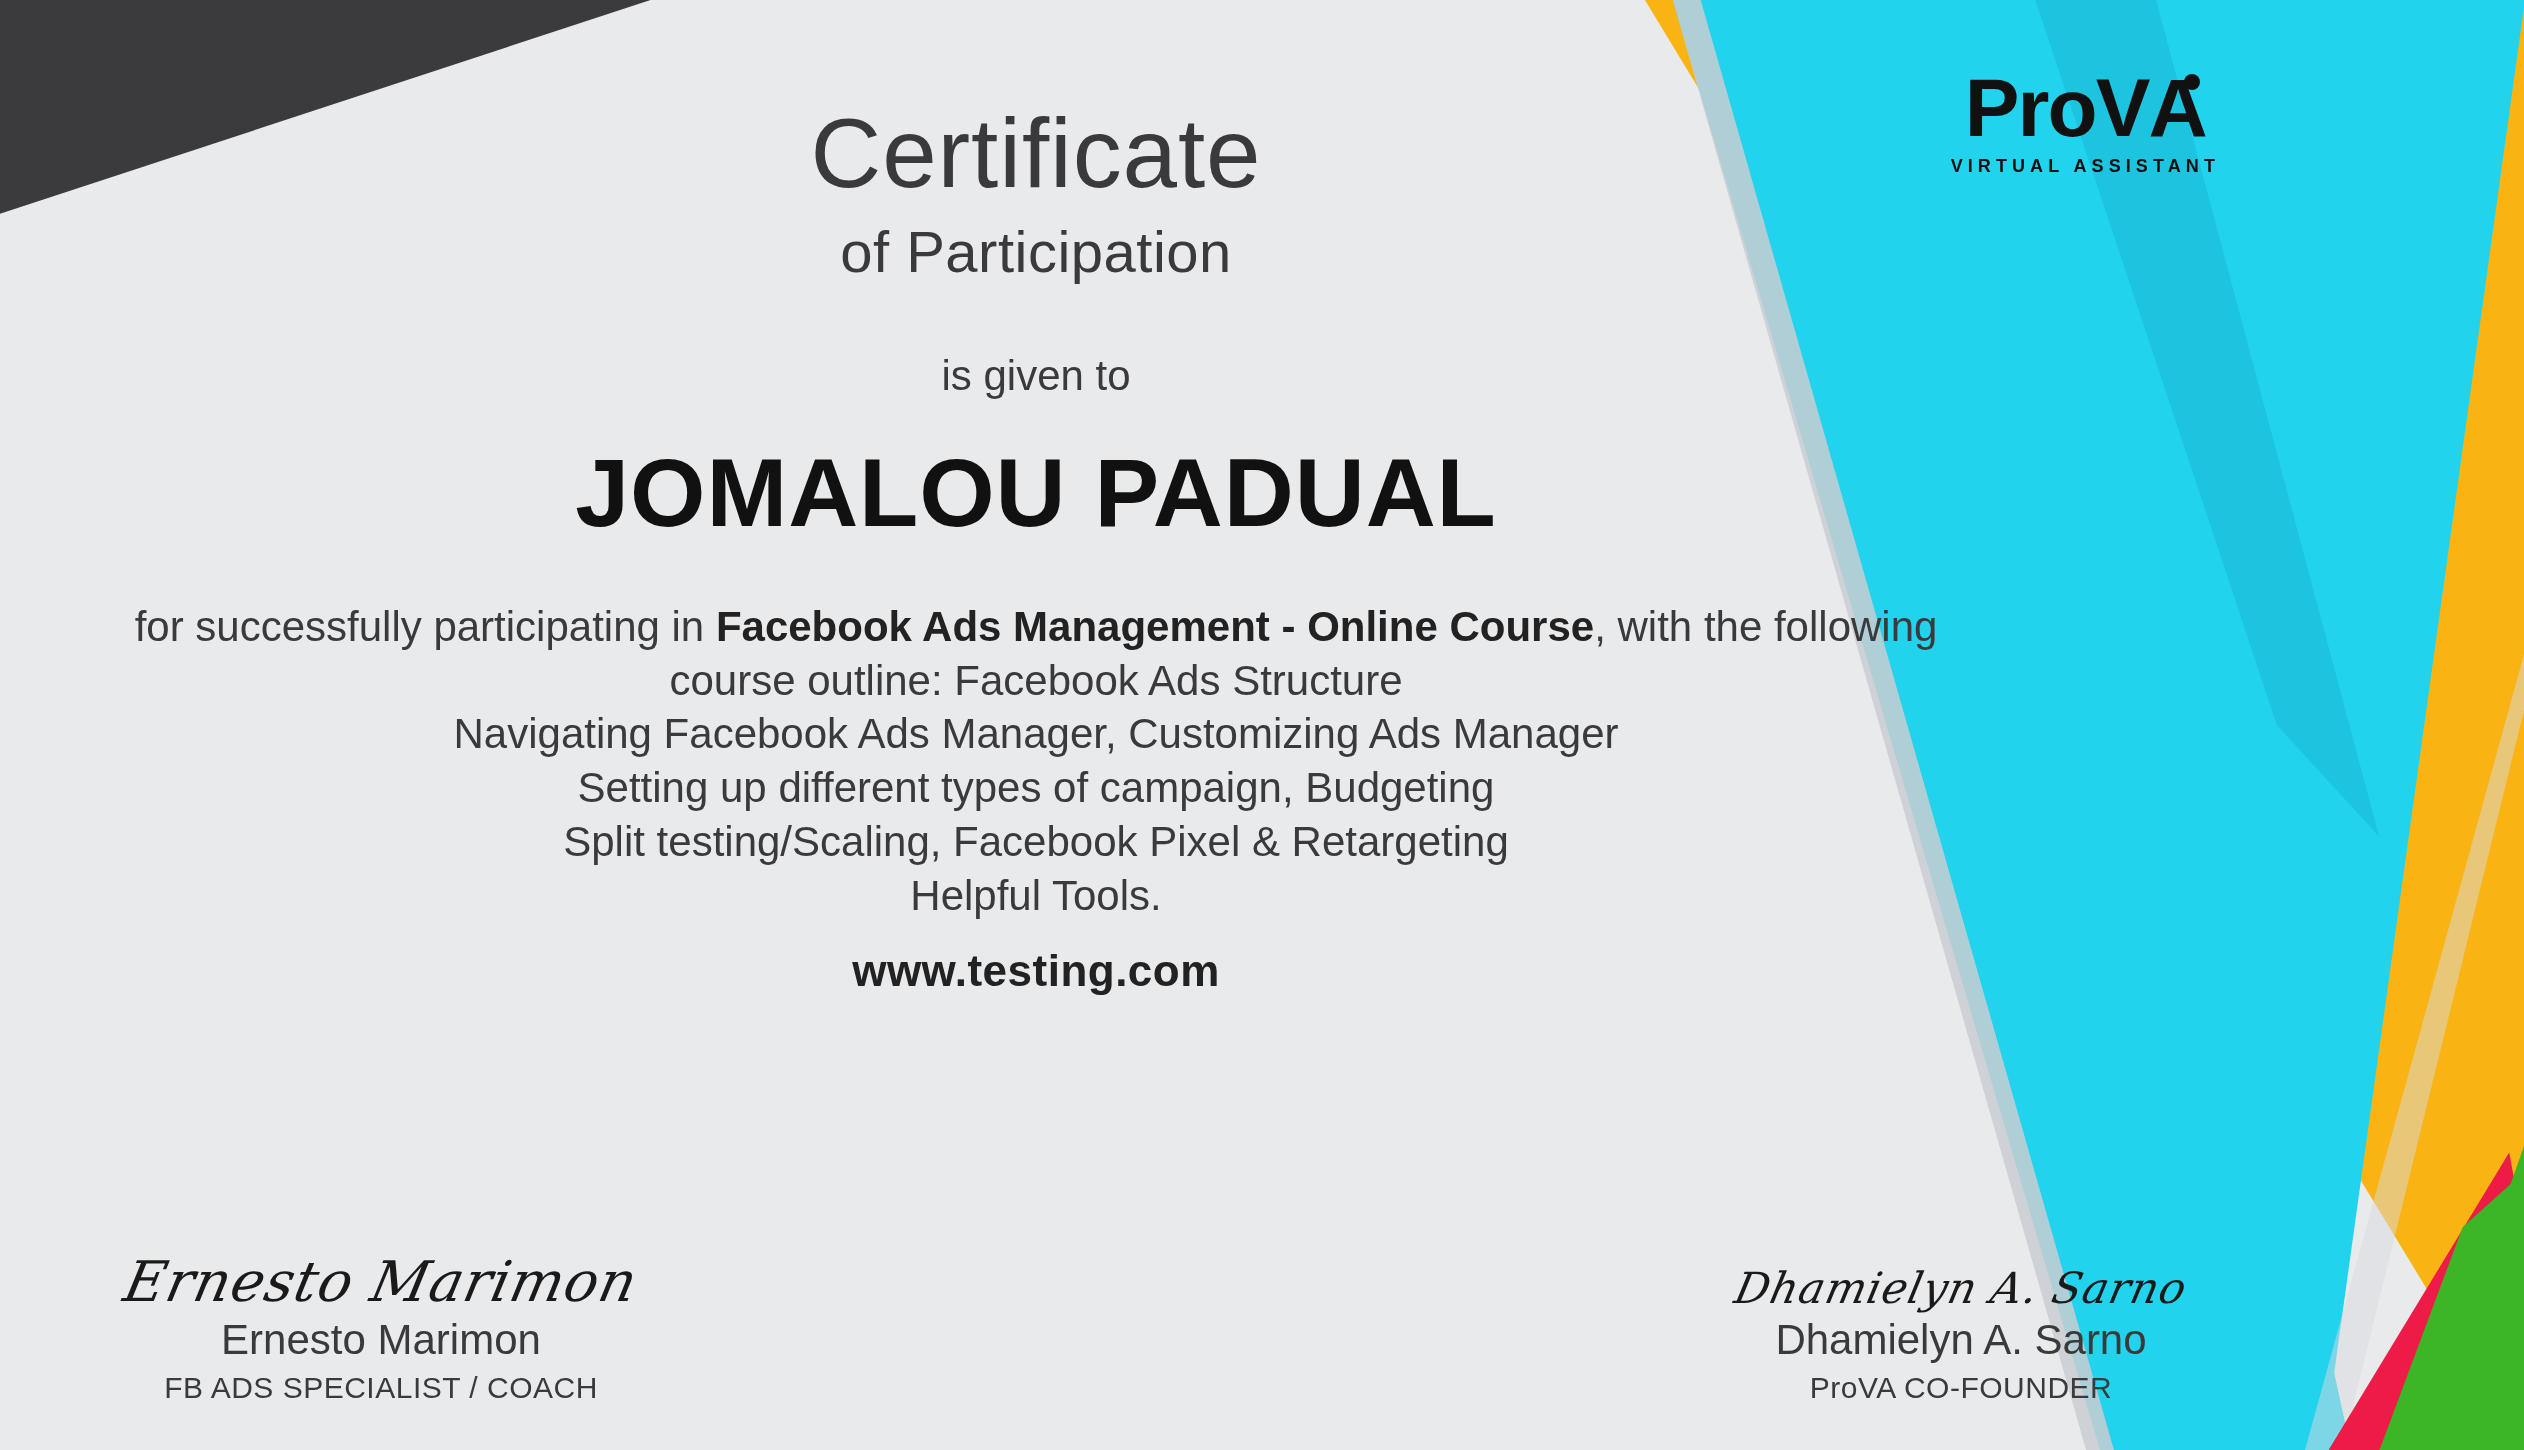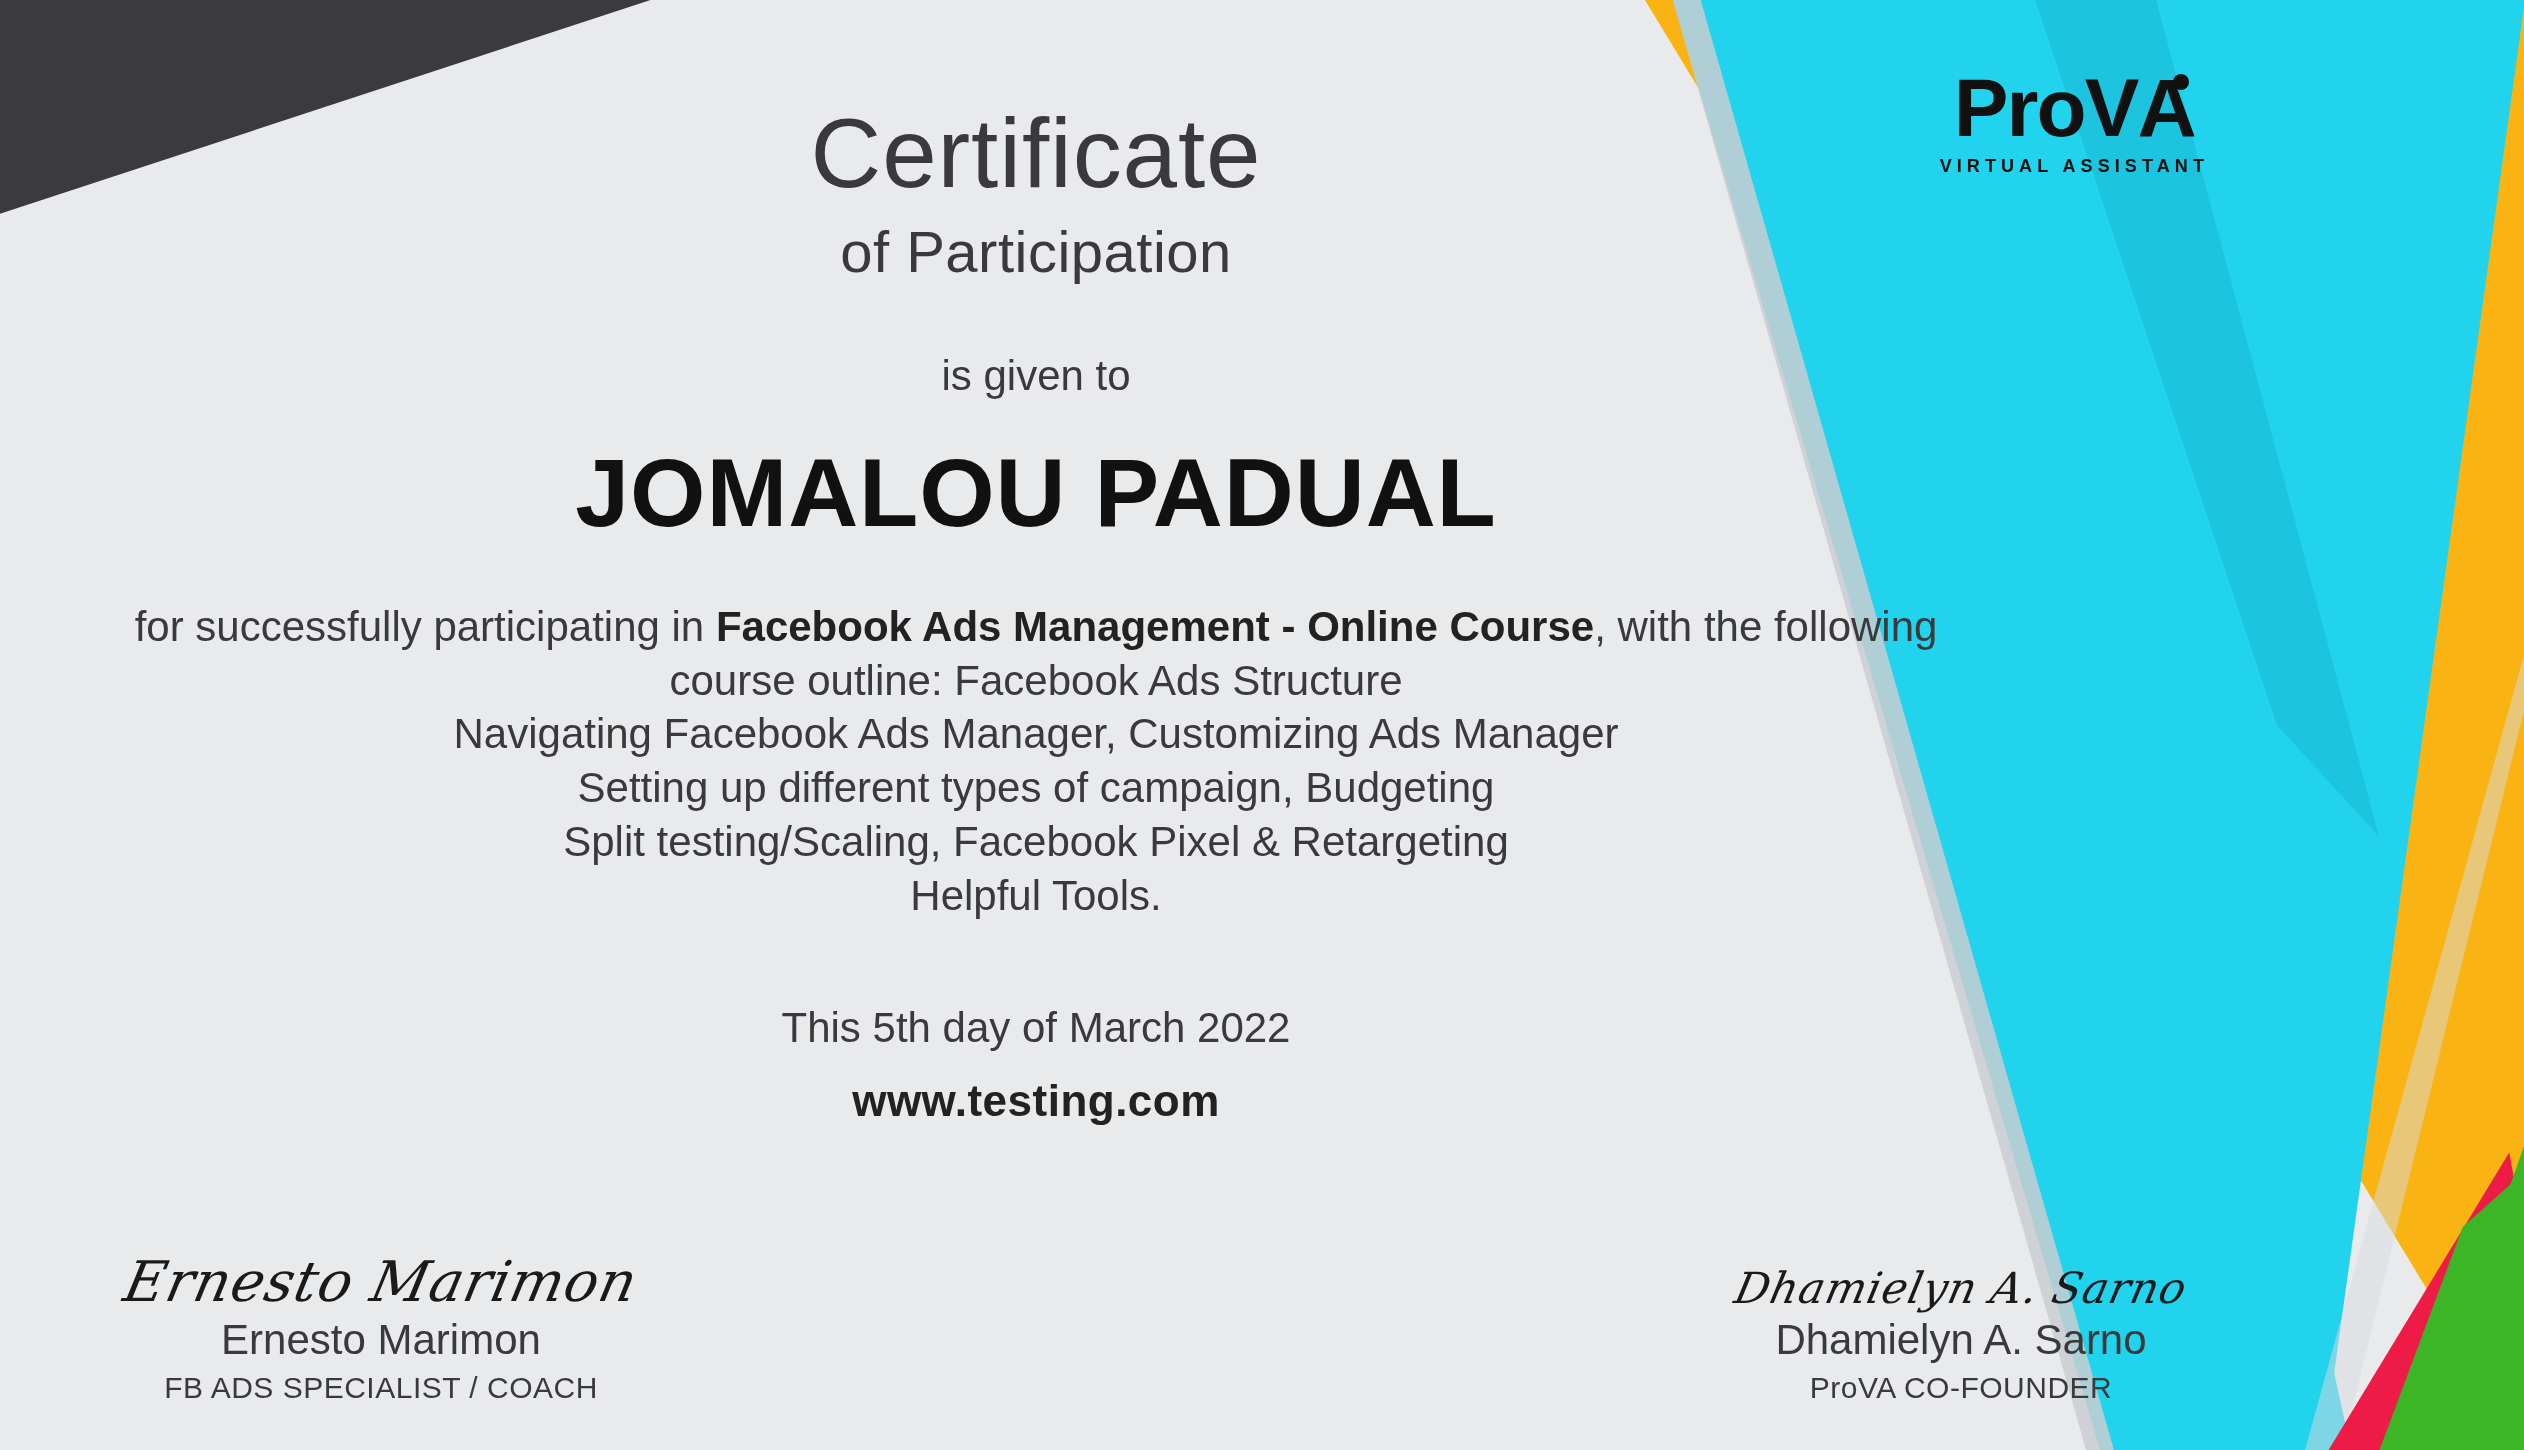--- a/index.html
+++ b/index.html
@@ -25,21 +25,21 @@
     top: 0; left: 0;
     width: 2525px;
     height: 1451px;
     pointer-events: none;
   }
 
   
   .logo-wrap {
     position: absolute;
     top: 67px;
-    right: 316px;
+    right: 305px;
     text-align: center;
     z-index: 40;
   }
   .logo-main {
     font-family: "Liberation Sans", sans-serif;
     font-weight: bold;
     font-size: 82px;
     letter-spacing: -1.9px;
     color: #111111;
     line-height: 1;
@@ -215,21 +215,20 @@
 
     <div class="body-text">
       <span>for successfully participating in </span><b>Facebook Ads Management -</b>
       <b>Online Course</b><span>, with the following course outline: Facebook Ads Structure</span><br>
       <span>Navigating Facebook Ads Manager, Customizing Ads Manager</span><br>
       <span>Setting up different types of campaign, Budgeting</span><br>
       <span>Split testing/Scaling,  Facebook Pixel &amp; Retargeting</span><br>
       <span>Helpful Tools.</span>
     </div>
 
-    <div class="date-line">This 5th day of March 2022</div>
     <div class="website">www.testing.com</div>
   </div>
 
   <div class="sig-block sig-left">
     <div class="sig-script">Ernesto Marimon</div>
     <div class="sig-name">Ernesto Marimon</div>
     <div class="sig-role">FB ADS SPECIALIST / COACH</div>
   </div>
 
   <div class="sig-block sig-right">

